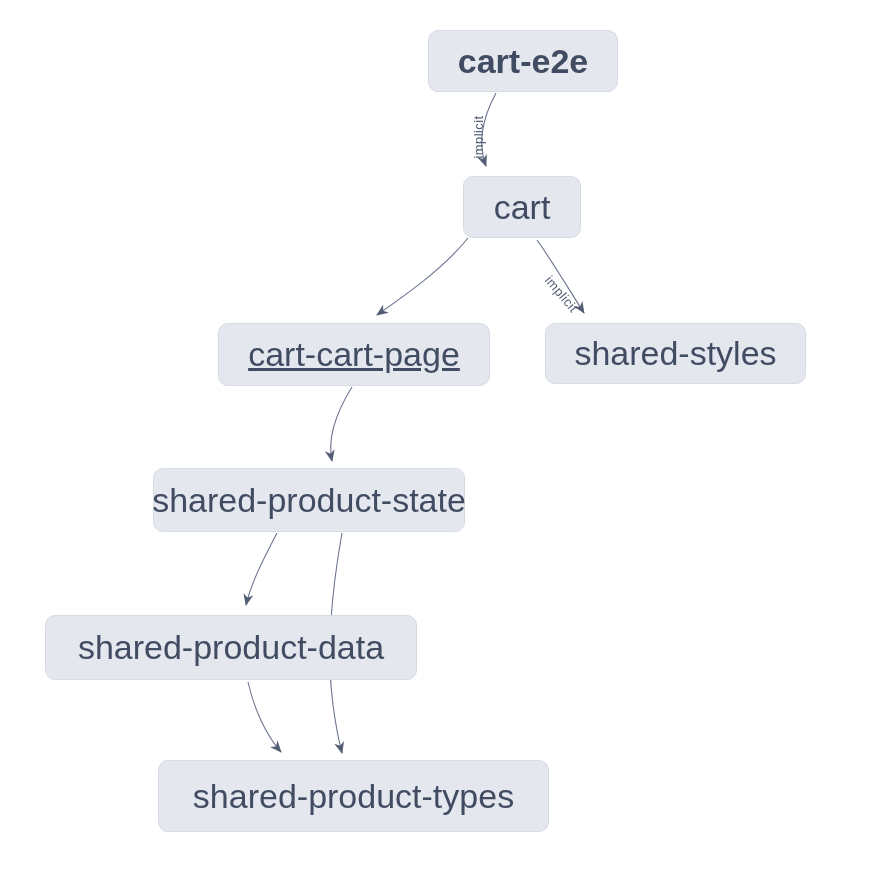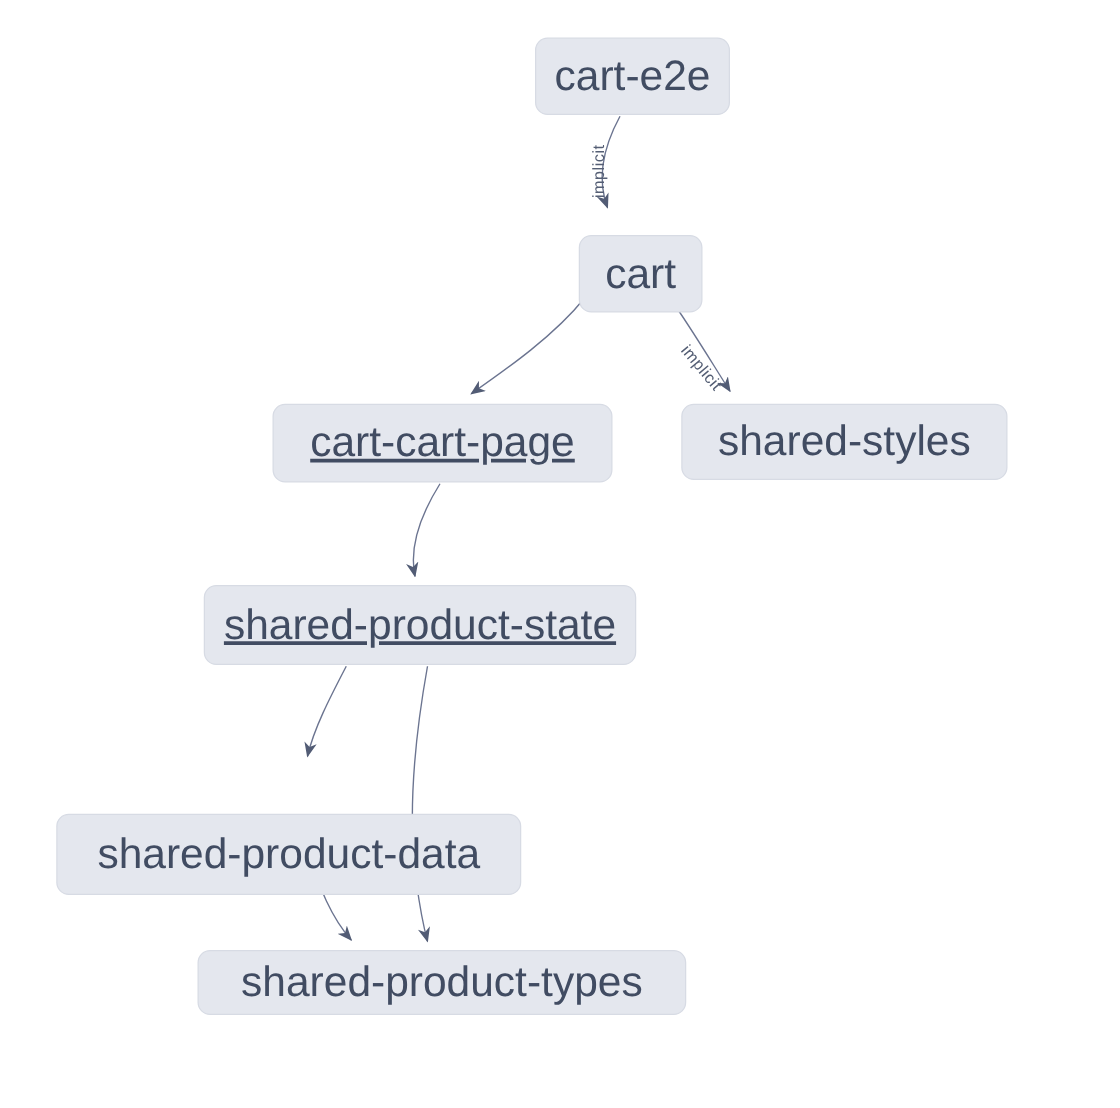--- a/index.html
+++ b/index.html
@@ -69,35 +69,35 @@
         <path d="M 277 533 C 264 558, 251 583, 246 605" class="edge-path" marker-end="url(#arrowhead)"></path>
         <path d="M 342 533 C 330 600, 327 660, 333 705 C 336 727, 339 742, 342 753" class="edge-path" marker-end="url(#arrowhead)"></path>
         <path d="M 248 682 C 254 709, 266 735, 281 752" class="edge-path" marker-end="url(#arrowhead)"></path>
       </g>
     <g id="edge-labels-group">
         <text class="edge-label" text-anchor="middle" transform="translate(483,137) rotate(-90)">implicit</text>
         <text class="edge-label" text-anchor="middle" transform="translate(558,297) rotate(50)">implicit</text>
       </g>
   </svg>
   <div id="nodes-layer">
-      <div class="graph-node" style="left: 428px; top: 30px; width: 156px; height: 62px;">
+      <div class="graph-node" style="left: 428px; top: 30px; width: 190px; height: 62px; font-weight: bold;">
         <span>cart-e2e</span>
       </div>
-      <div class="graph-node" style="left: 463px; top: 188px; width: 99px; height: 62px;">
+      <div class="graph-node" style="left: 463px; top: 176px; width: 118px; height: 62px;">
         <span>cart</span>
       </div>
       <div class="graph-node" style="left: 218px; top: 323px; width: 272px; height: 63px; text-decoration: underline;">
         <span>cart-cart-page</span>
       </div>
       <div class="graph-node" style="left: 545px; top: 323px; width: 261px; height: 61px;">
         <span>shared-styles</span>
       </div>
-      <div class="graph-node" style="left: 163px; top: 468px; width: 346px; height: 64px; text-decoration: underline;">
+      <div class="graph-node" style="left: 153px; top: 468px; width: 312px; height: 64px;">
         <span>shared-product-state</span>
       </div>
-      <div class="graph-node" style="left: 45px; top: 615px; width: 372px; height: 65px; margin-top: 36px;">
+      <div class="graph-node" style="left: 45px; top: 615px; width: 372px; height: 65px;">
         <span>shared-product-data</span>
       </div>
-      <div class="graph-node" style="left: 158px; top: 760px; width: 391px; height: 52px;">
+      <div class="graph-node" style="left: 158px; top: 760px; width: 391px; height: 72px;">
         <span>shared-product-types</span>
       </div>
     </div>
 </div>
 
 </body></html>

